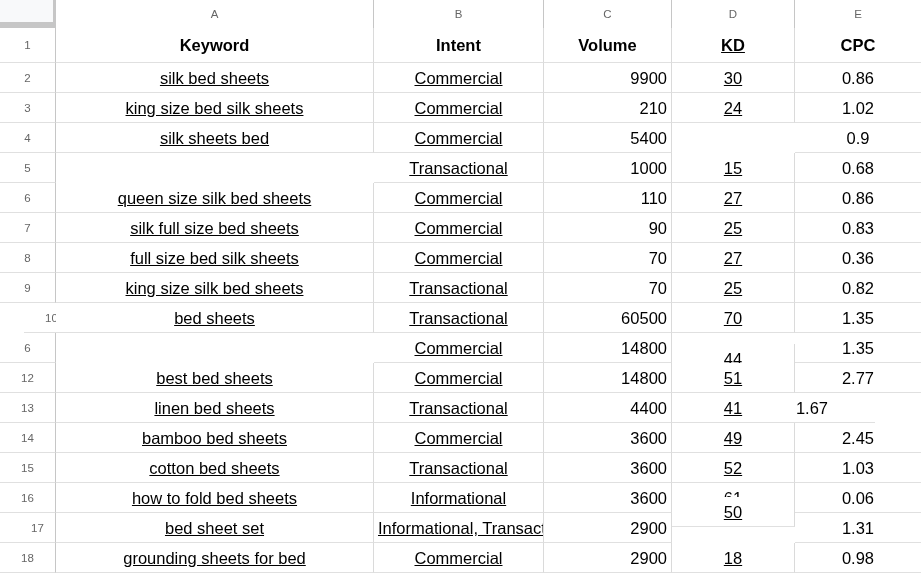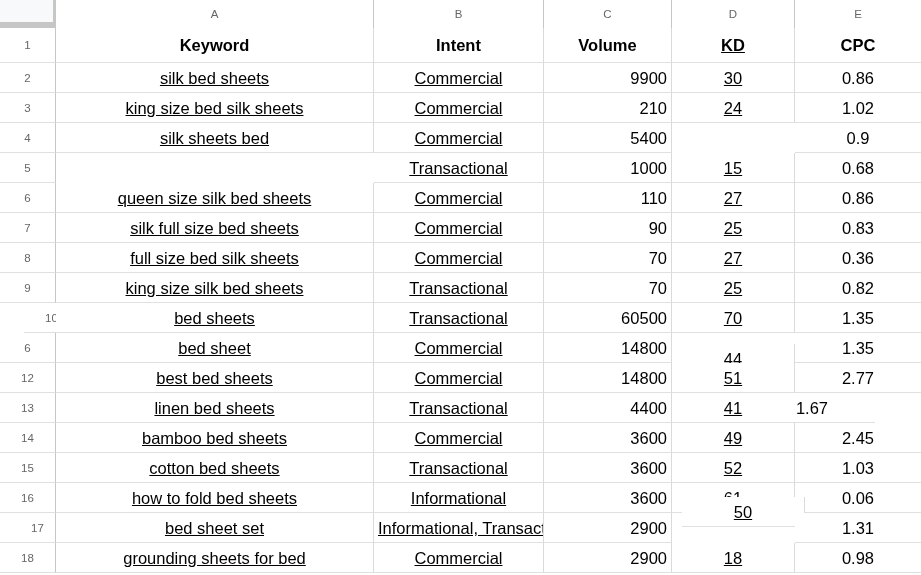--- a/index.html
+++ b/index.html
@@ -161,21 +161,20 @@
     <div class="cell al-left" style="left: 56px; width: 318px; top: 273px; height: 30px; line-height: 30px;">king size silk bed sheets</div>
     <div class="cell al-left" style="left: 374px; width: 170px; top: 273px; height: 30px; line-height: 30px;">Transactional</div>
     <div class="cell al-right" style="left: 544px; width: 128px; top: 273px; height: 30px; line-height: 30px;">70</div>
     <div class="cell al-left" style="left: 672px; width: 123px; top: 273px; height: 30px; line-height: 30px;">25</div>
     <div class="cell al-center lastcol" style="left: 795px; width: 126px; top: 273px; height: 30px; line-height: 30px;">0.82</div>
     <div class="cell al-left" style="left: 56px; width: 318px; top: 303px; height: 30px; line-height: 30px;">bed sheets</div>
     <div class="cell al-left" style="left: 374px; width: 170px; top: 303px; height: 30px; line-height: 30px;">Transactional</div>
     <div class="cell al-right" style="left: 544px; width: 128px; top: 303px; height: 30px; line-height: 30px;">60500</div>
     <div class="cell al-left" style="left: 672px; width: 123px; top: 303px; height: 30px; line-height: 30px;">70</div>
     <div class="cell al-center lastcol" style="left: 795px; width: 126px; top: 303px; height: 30px; line-height: 30px;">1.35</div>
-    <div class="cell al-left" style="left: 56px; width: 318px; top: 333px; height: 30px; line-height: 30px;">bed sheet</div>
     <div class="cell al-left" style="left: 374px; width: 170px; top: 333px; height: 30px; line-height: 30px;">Commercial</div>
     <div class="cell al-right" style="left: 544px; width: 128px; top: 333px; height: 30px; line-height: 30px;">14800</div>
     <div class="cell al-left" style="left: 672px; width: 123px; top: 344px; height: 30px; line-height: 30px;">44</div>
     <div class="cell al-center lastcol" style="left: 795px; width: 126px; top: 333px; height: 30px; line-height: 30px;">1.35</div>
     <div class="cell al-left" style="left: 56px; width: 318px; top: 363px; height: 30px; line-height: 30px;">best bed sheets</div>
     <div class="cell al-left" style="left: 374px; width: 170px; top: 363px; height: 30px; line-height: 30px;">Commercial</div>
     <div class="cell al-right" style="left: 544px; width: 128px; top: 363px; height: 30px; line-height: 30px;">14800</div>
     <div class="cell al-left" style="left: 672px; width: 123px; top: 363px; height: 30px; line-height: 30px;">51</div>
     <div class="cell al-center lastcol" style="left: 795px; width: 126px; top: 363px; height: 30px; line-height: 30px;">2.77</div>
     <div class="cell al-left" style="left: 56px; width: 318px; top: 393px; height: 30px; line-height: 30px;">linen bed sheets</div>
@@ -194,20 +193,20 @@
     <div class="cell al-left" style="left: 672px; width: 123px; top: 453px; height: 30px; line-height: 30px;">52</div>
     <div class="cell al-center lastcol" style="left: 795px; width: 126px; top: 453px; height: 30px; line-height: 30px;">1.03</div>
     <div class="cell al-left" style="left: 56px; width: 318px; top: 483px; height: 30px; line-height: 30px;">how to fold bed sheets</div>
     <div class="cell al-left" style="left: 374px; width: 170px; top: 483px; height: 30px; line-height: 30px;">Informational</div>
     <div class="cell al-right" style="left: 544px; width: 128px; top: 483px; height: 30px; line-height: 30px;">3600</div>
     <div class="cell al-left" style="left: 672px; width: 123px; top: 483px; height: 30px; line-height: 30px;">61</div>
     <div class="cell al-center lastcol" style="left: 795px; width: 126px; top: 483px; height: 30px; line-height: 30px;">0.06</div>
     <div class="cell al-left" style="left: 56px; width: 318px; top: 513px; height: 30px; line-height: 30px;">bed sheet set</div>
     <div class="cell al-left" style="left: 374px; width: 170px; top: 513px; height: 30px; line-height: 30px;">Informational, Transactional</div>
     <div class="cell al-right" style="left: 544px; width: 128px; top: 513px; height: 30px; line-height: 30px;">2900</div>
-    <div class="cell al-left" style="left: 672px; width: 123px; top: 497px; height: 30px; line-height: 30px; margin-left: 10px;">50</div>
+    <div class="cell al-left" style="left: 672px; width: 123px; top: 497px; height: 30px; line-height: 30px;">50</div>
     <div class="cell al-center lastcol" style="left: 795px; width: 126px; top: 513px; height: 30px; line-height: 30px;">1.31</div>
     <div class="cell al-left" style="left: 56px; width: 318px; top: 543px; height: 30px; line-height: 30px;">grounding sheets for bed</div>
     <div class="cell al-left" style="left: 374px; width: 170px; top: 543px; height: 30px; line-height: 30px;">Commercial</div>
     <div class="cell al-right" style="left: 544px; width: 128px; top: 543px; height: 30px; line-height: 30px;">2900</div>
     <div class="cell al-left" style="left: 672px; width: 123px; top: 543px; height: 30px; line-height: 30px;">18</div>
     <div class="cell al-center lastcol" style="left: 795px; width: 126px; top: 543px; height: 30px; line-height: 30px;">0.98</div>
   </div>
 
 </body></html>

